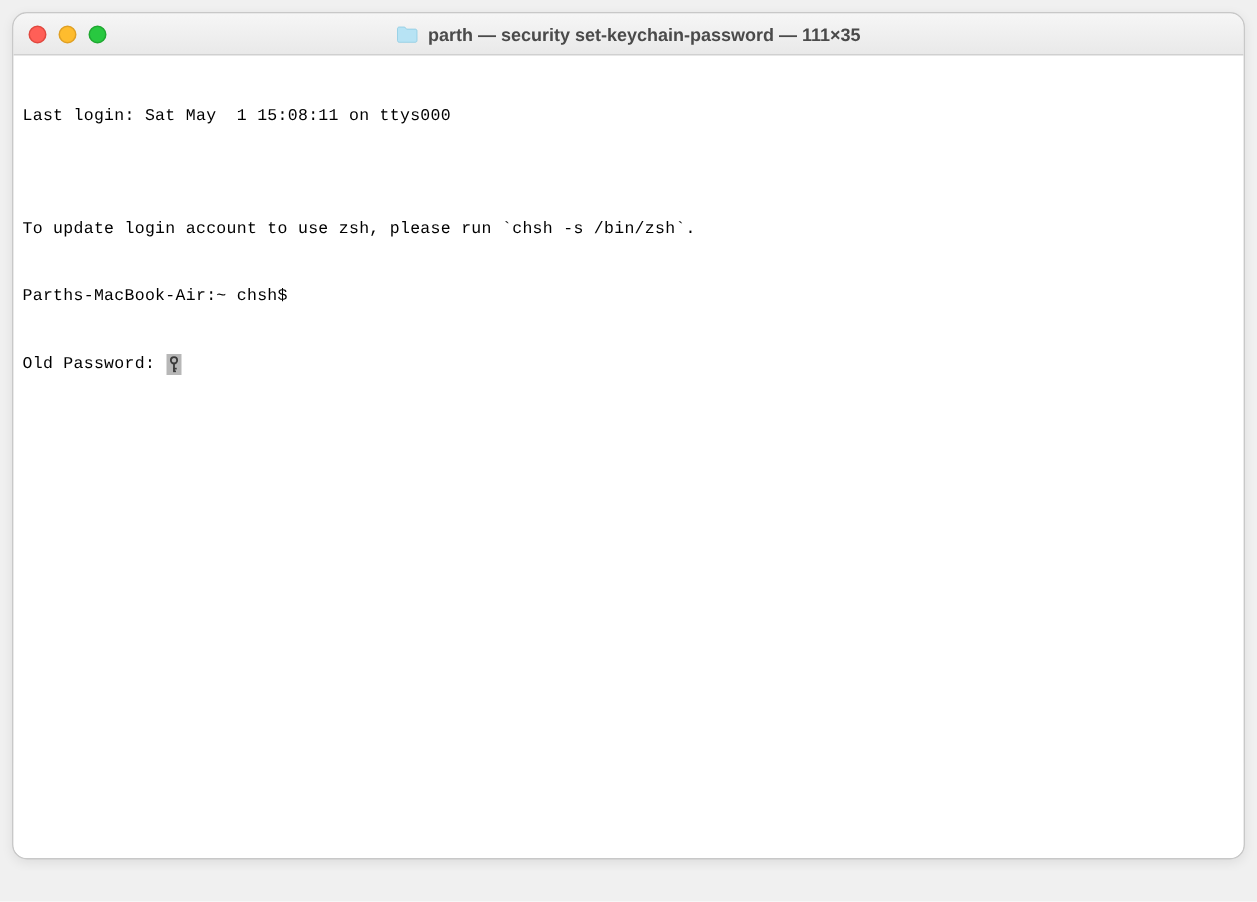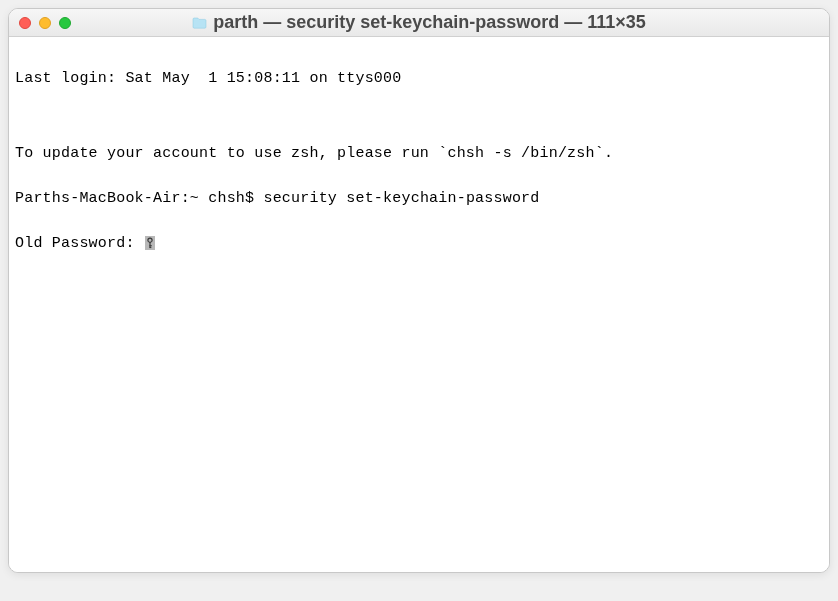--- a/index.html
+++ b/index.html
@@ -61,38 +61,38 @@
       position: absolute;
       left: 0;
       right: 0;
       display: flex;
       justify-content: center;
       align-items: center;
       gap: 6px;
       pointer-events: none;
     }
     .title-text {
-      font-size: 18px;
+      font-size: 12px;
       font-weight: 600;
       color: #4a4a4a;
     }
     .folder-icon {
       width: 15px;
       height: 12px;
       position: relative;
     }
     .folder-icon svg {
       display: block;
     }
     .terminal-body {
       flex: 1;
       background: #ffffff;
       padding: 4px 6px;
       font-family: "Menlo", "Monaco", "Courier New", monospace;
-      font-size: 15px;
+      font-size: 11px;
       line-height: 15px;
       color: #000000;
       white-space: pre;
       letter-spacing: 0.2px;
     }
     .term-line {
       display: block;
     }
     .prompt-line {
       display: flex;
@@ -127,22 +127,22 @@
         <svg width="15" height="12" viewBox="0 0 15 12">
           <path d="M1 2.2 C1 1.5 1.5 1 2.2 1 L5.8 1 L7 2.4 L12.8 2.4 C13.5 2.4 14 2.9 14 3.6 L14 10 C14 10.7 13.5 11.2 12.8 11.2 L2.2 11.2 C1.5 11.2 1 10.7 1 10 Z" fill="#b7e3f4" stroke="#88c9e2" stroke-width="0.5"></path>
         </svg>
       </span>
       <span class="title-text">parth — security set-keychain-password — 111×35</span>
     </div>
   </div>
   <div class="terminal-body">
     <span class="term-line">Last login: Sat May  1 15:08:11 on ttys000</span>
     <span class="term-line"></span>
-    <span class="term-line">To update your account to use zsh, please run `chsh -s /bin/zsh`.</span>
-    <span class="term-line prompt-line"><span>Parths-MacBook-Air:~ chsh$ </span><span>security set-keychain-password</span></span>
+    <span class="term-line">To update login account to use zsh, please run `chsh -s /bin/zsh`.</span>
+    <span class="term-line prompt-line"><span>Parths-MacBook-Air:~ chsh$ </span></span>
     <span class="term-line prompt-line"><span>Old Password: </span><span class="key-cursor"><svg width="8" height="12" viewBox="0 0 8 12">
             <circle cx="4" cy="3.2" r="2.1" fill="none" stroke="#3a3a3a" stroke-width="1.2"></circle>
             <rect x="3.4" y="5" width="1.2" height="5.5" fill="#3a3a3a"></rect>
             <rect x="3.4" y="8.2" width="2.4" height="1.1" fill="#3a3a3a"></rect>
             <rect x="3.4" y="10" width="1.9" height="1.1" fill="#3a3a3a"></rect>
           </svg></span></span>
   </div>
 </div>
 
 </body></html>

